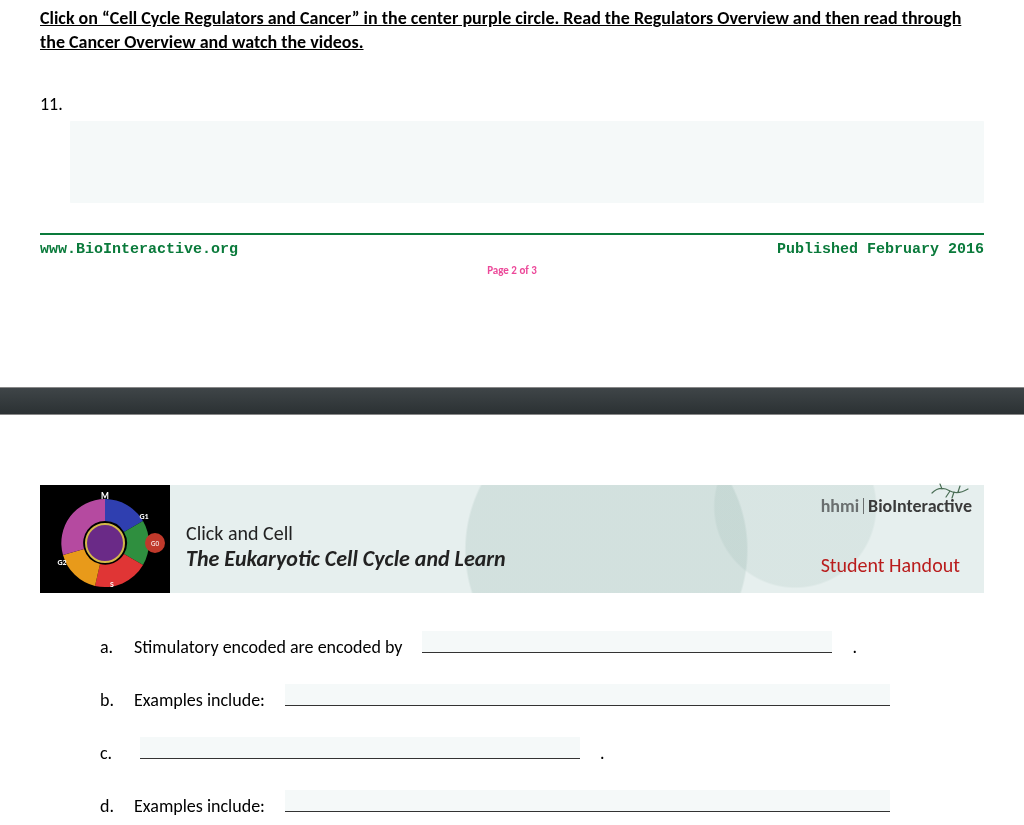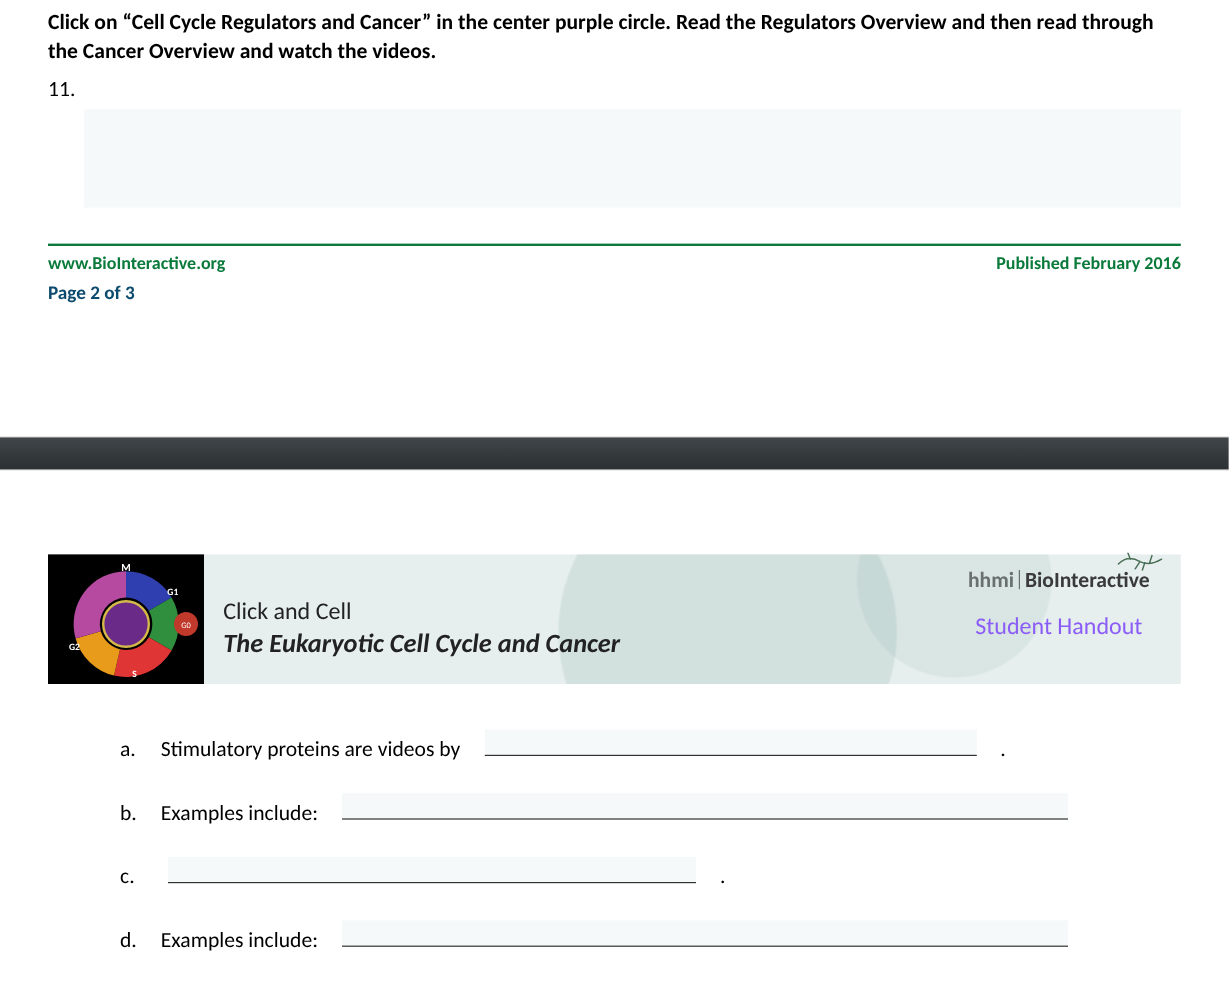--- a/index.html
+++ b/index.html
@@ -12,21 +12,22 @@
     background: #fff;
     width: 1024px;
   }
   .page-upper {
     padding: 6px 40px 40px 40px;
     background: #fff;
   }
   .instruction {
     font-weight: bold;
     line-height: 1.35;
-    margin-bottom: 8px;
+    margin-bottom: 38px;
+    text-decoration: underline;
   }
   .question-row {
     display: flex;
     align-items: baseline;
     gap: 11px;
     margin-bottom: 6px;
   }
   .qnum { min-width: 30px; }
   .answer-box {
     margin-left: 30px;
@@ -38,27 +39,28 @@
     border: none;
     border-top: 2px solid #0a7a3b;
     margin: 30px 0 6px 0;
   }
   .footer-row {
     display: flex;
     justify-content: space-between;
     color: #0a7a3b;
     font-weight: bold;
     font-size: 15px;
+    font-family: Liberation Mono, monospace;
   }
   .footer-row .right { text-align: center; }
   .page-num {
-    text-align: left;
-    color: #0c4a6e;
-    font-weight: bold;
-    font-size: 16px;
+    text-align: center;
+    color: #ec4899;
+    font-weight: bold;
+    font-size: 11px;
     margin-top: 6px;
   }
 
   .divider-bar {
     height: 28px;
     background: linear-gradient(#3f4548, #2b3133);
     border-top: 1px solid #888;
     border-bottom: 1px solid #888;
     margin-top: 70px;
   }
@@ -99,35 +101,35 @@
   }
   .header-text .cal { font-size: 20px; color:#222; }
   .header-text .title {
     font-size: 22px;
     font-weight: bold;
     font-style: italic;
     color:#222;
   }
   .header-right {
     position: absolute;
-    right: 26px;
+    right: 12px;
     top: 10px;
-    text-align: center;
+    text-align: left;
   }
   .hhmi-line {
     font-weight: bold;
     font-size: 18px;
     color:#3a3a3a;
   }
   .hhmi-line .hh { color:#6a6f6f; }
   .hhmi-line .sep { display:inline-block; width:1px; height:16px; background:#6a6f6f; vertical-align:-2px; margin:0 4px;}
   .student {
     font-size: 20px;
-    color:#8b5cf6;
-    margin-top: 16px;
+    color:#b91c1c;
+    margin-top: 36px;
   }
   .lizard-icon{
     position:absolute; right:14px; top:-2px; color:#4a6e55; font-size:14px;
   }
 
   .sub-list {
     padding: 38px 30px 0 60px;
   }
   .sub-item {
     display: flex;
@@ -195,34 +197,34 @@
       </svg>
     </div>
     <div class="header-text">
       <span class="lizard-icon">
         <svg width="40" height="16" viewBox="0 0 40 16">
             <path d="M2 10 Q10 2 20 8 Q28 12 38 6 M20 8 L16 14 M24 9 L22 15 M12 6 L10 1 M28 9 L30 3" stroke="#4a6e55" stroke-width="1.2" fill="none" stroke-linecap="round"></path>
           </svg>
       </span>
       <div style="height:26px"></div>
       <div class="cal">Click and Cell</div>
-      <div class="title">The Eukaryotic Cell Cycle and Cancer</div>
+      <div class="title">The Eukaryotic Cell Cycle and Learn</div>
       <div class="header-right">
         <div class="hhmi-line">
           <span class="hh">hhmi</span><span class="sep"></span><span>BioInteractive</span>
         </div>
         <div class="student">Student Handout</div>
       </div>
     </div>
   </div>
 
   <div class="sub-list">
     <div class="sub-item">
       <span class="letter">a.</span>
-      <span>Stimulatory proteins are videos by</span>
+      <span>Stimulatory encoded are encoded by</span>
       <span class="blank w1"></span>
       <span class="period">.</span>
     </div>
     <div class="sub-item">
       <span class="letter">b.</span>
       <span>Examples include:</span>
       <span class="blank w2"></span>
     </div>
     <div class="sub-item">
       <span class="letter">c.</span>

